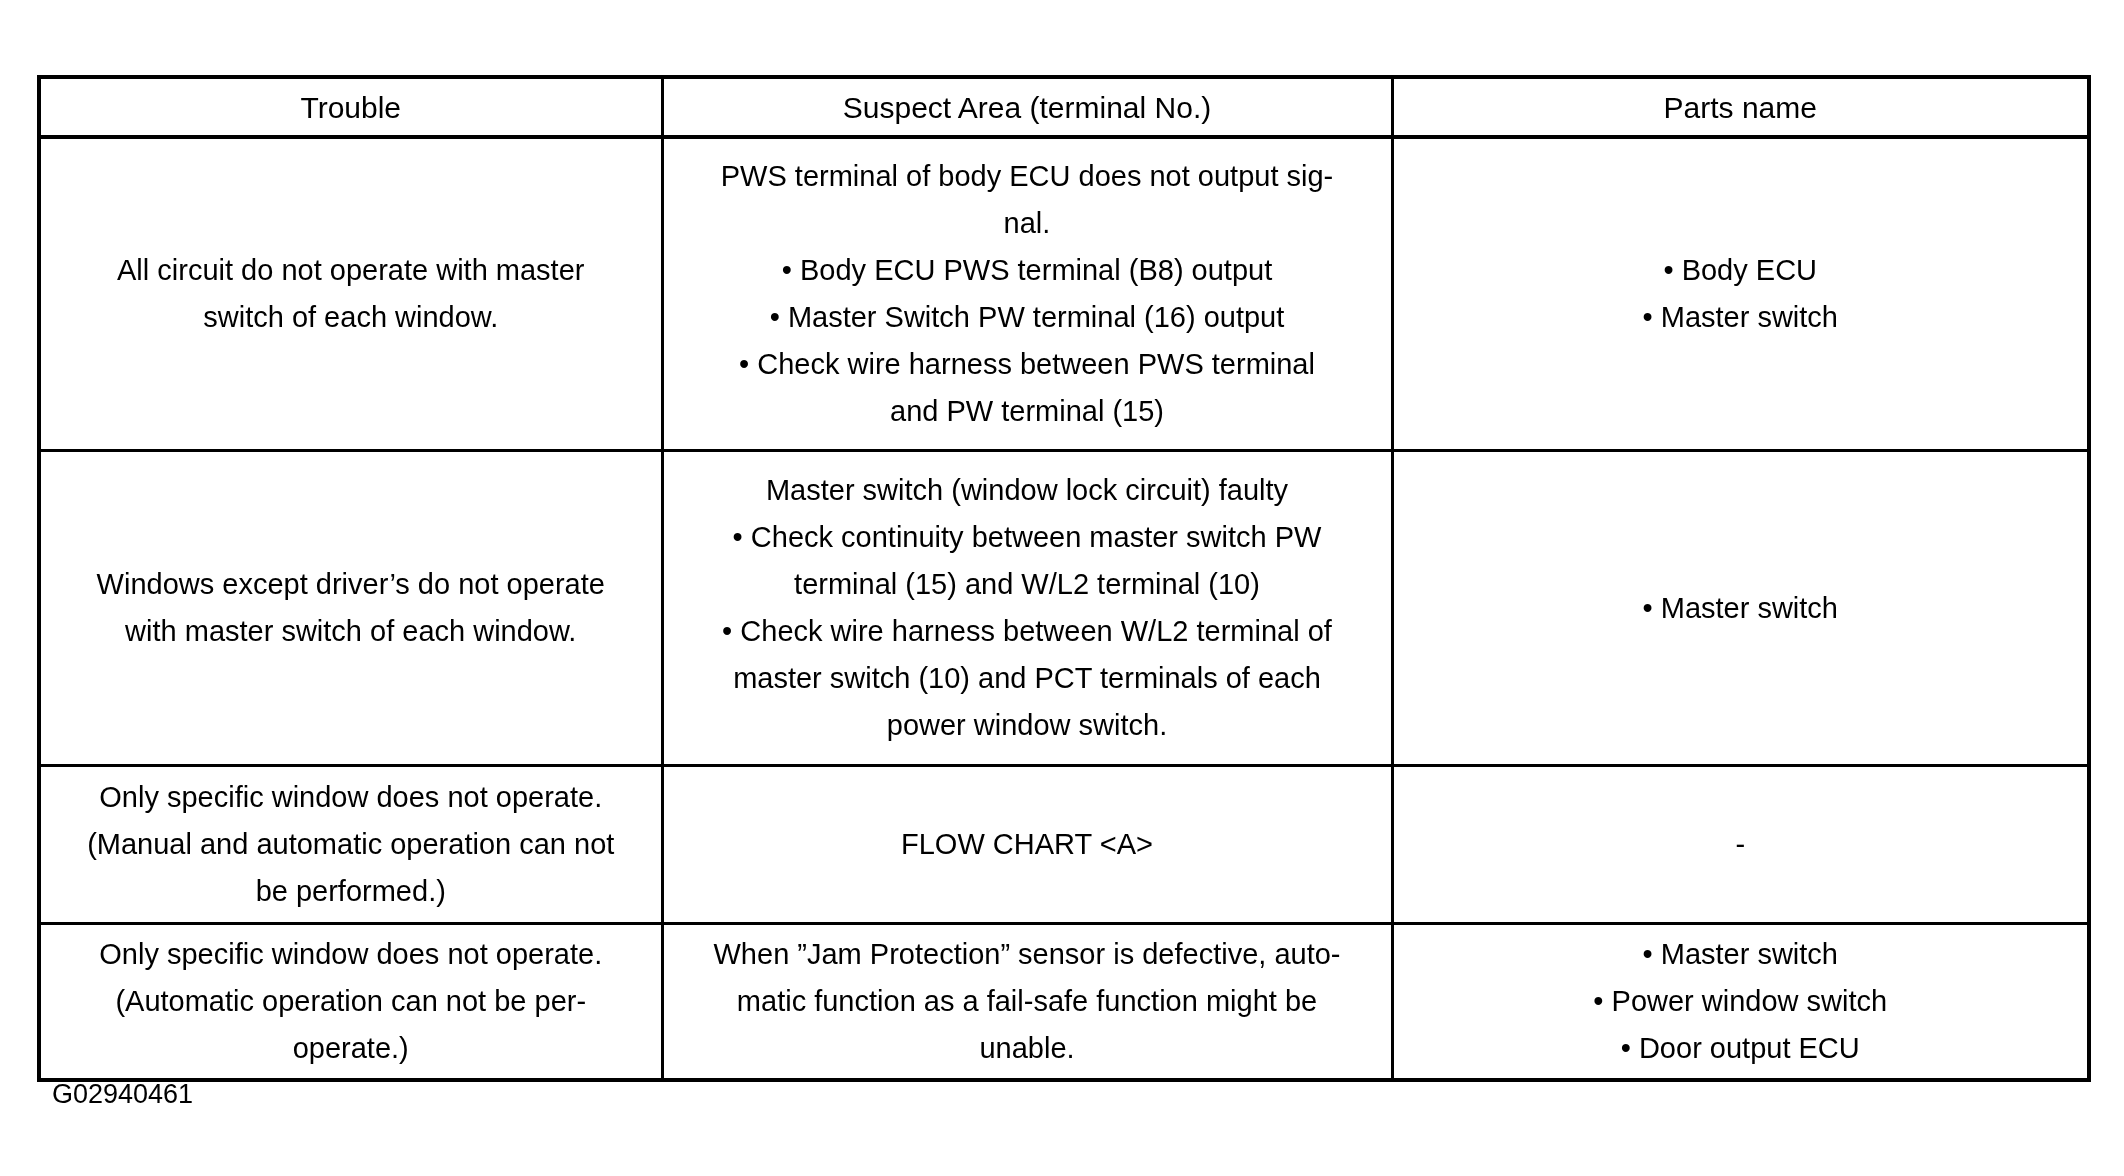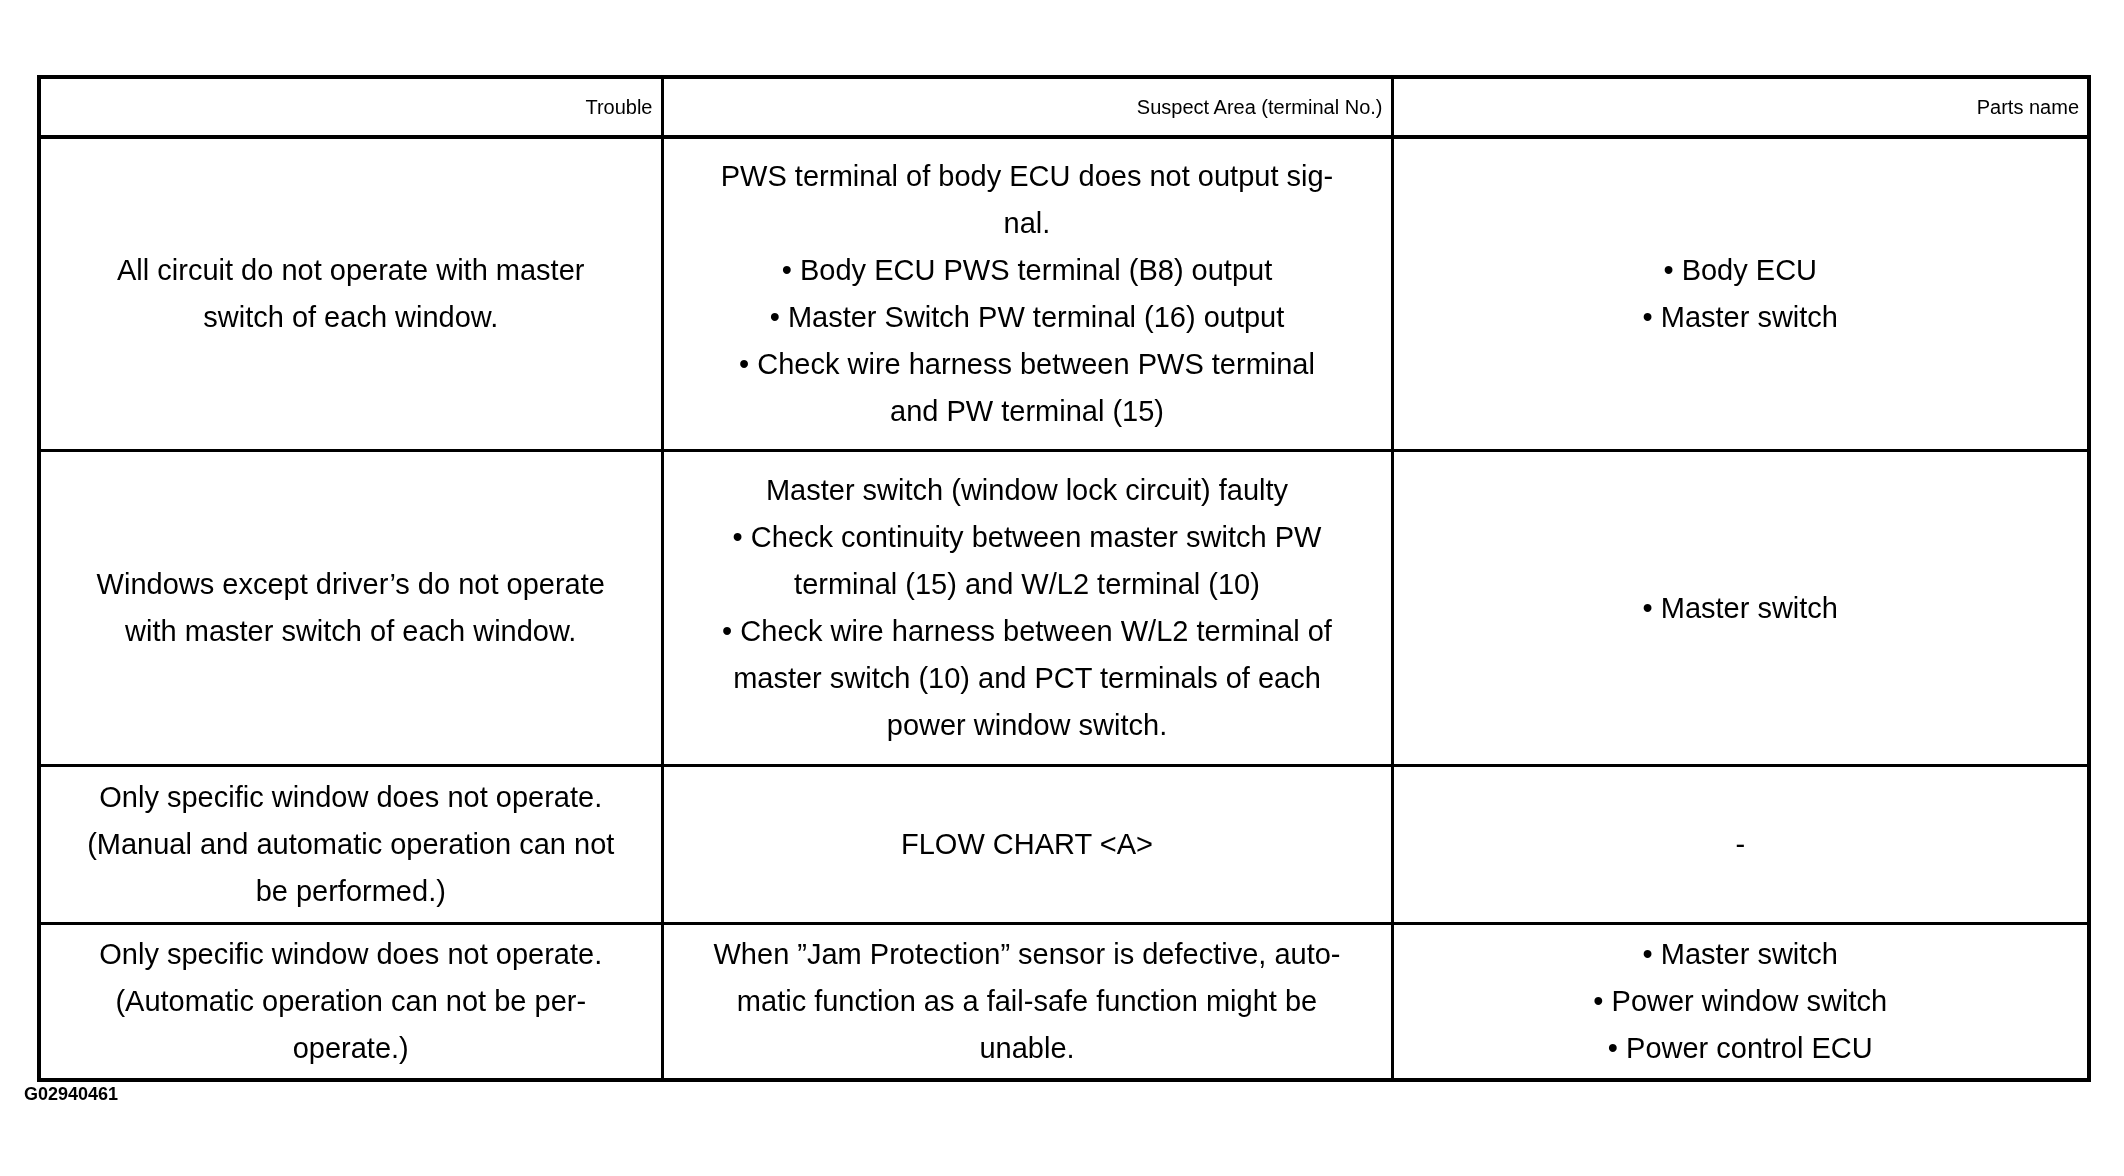--- a/index.html
+++ b/index.html
@@ -29,40 +29,40 @@
   table.troubleshooting th,
   table.troubleshooting td {
     border: 3px solid #000;
     vertical-align: middle;
     text-align: center;
     padding: 6px 12px 6px 12px;
     overflow: hidden;
   }
   table.troubleshooting th {
     font-weight: normal;
-    font-size: 20px;
-    text-align: right;
+    font-size: 30px;
+    text-align: center;
     height: 52px;
     padding: 2px 8px;
     border-bottom: 4px solid #000;
   }
   tr.r1 td { height: 298px; }
   tr.r2 td { height: 300px; }
   tr.r3 td { height: 143px; }
   tr.r4 td { height: 136px; }
   td.center { text-align: center; }
   .line {
     white-space: nowrap;
   }
   .figure-id {
     position: absolute;
-    left: 24px;
+    left: 52px;
     top: 1078px;
-    font-weight: bold;
-    font-size: 18px;
+    font-weight: normal;
+    font-size: 27px;
     line-height: 32px;
   }
 </style>
 </head>
 <body>
 
 <div class="page">
 
   <table class="troubleshooting">
     <colgroup>
@@ -133,21 +133,21 @@
             <div class="line">operate.)</div>
           </td>
         <td>
             <div class="line">When ”Jam Protection” sensor is defective, auto-</div>
             <div class="line">matic function as a fail-safe function might be</div>
             <div class="line">unable.</div>
           </td>
         <td>
             <div class="line">• Master switch</div>
             <div class="line">• Power window switch</div>
-            <div class="line">• Power control ECU</div>
+            <div class="line">• Door output ECU</div>
           </td>
       </tr>
     </tbody>
   </table>
 
   <div class="figure-id">G02940461</div>
 
 </div>
 
 </body></html>

